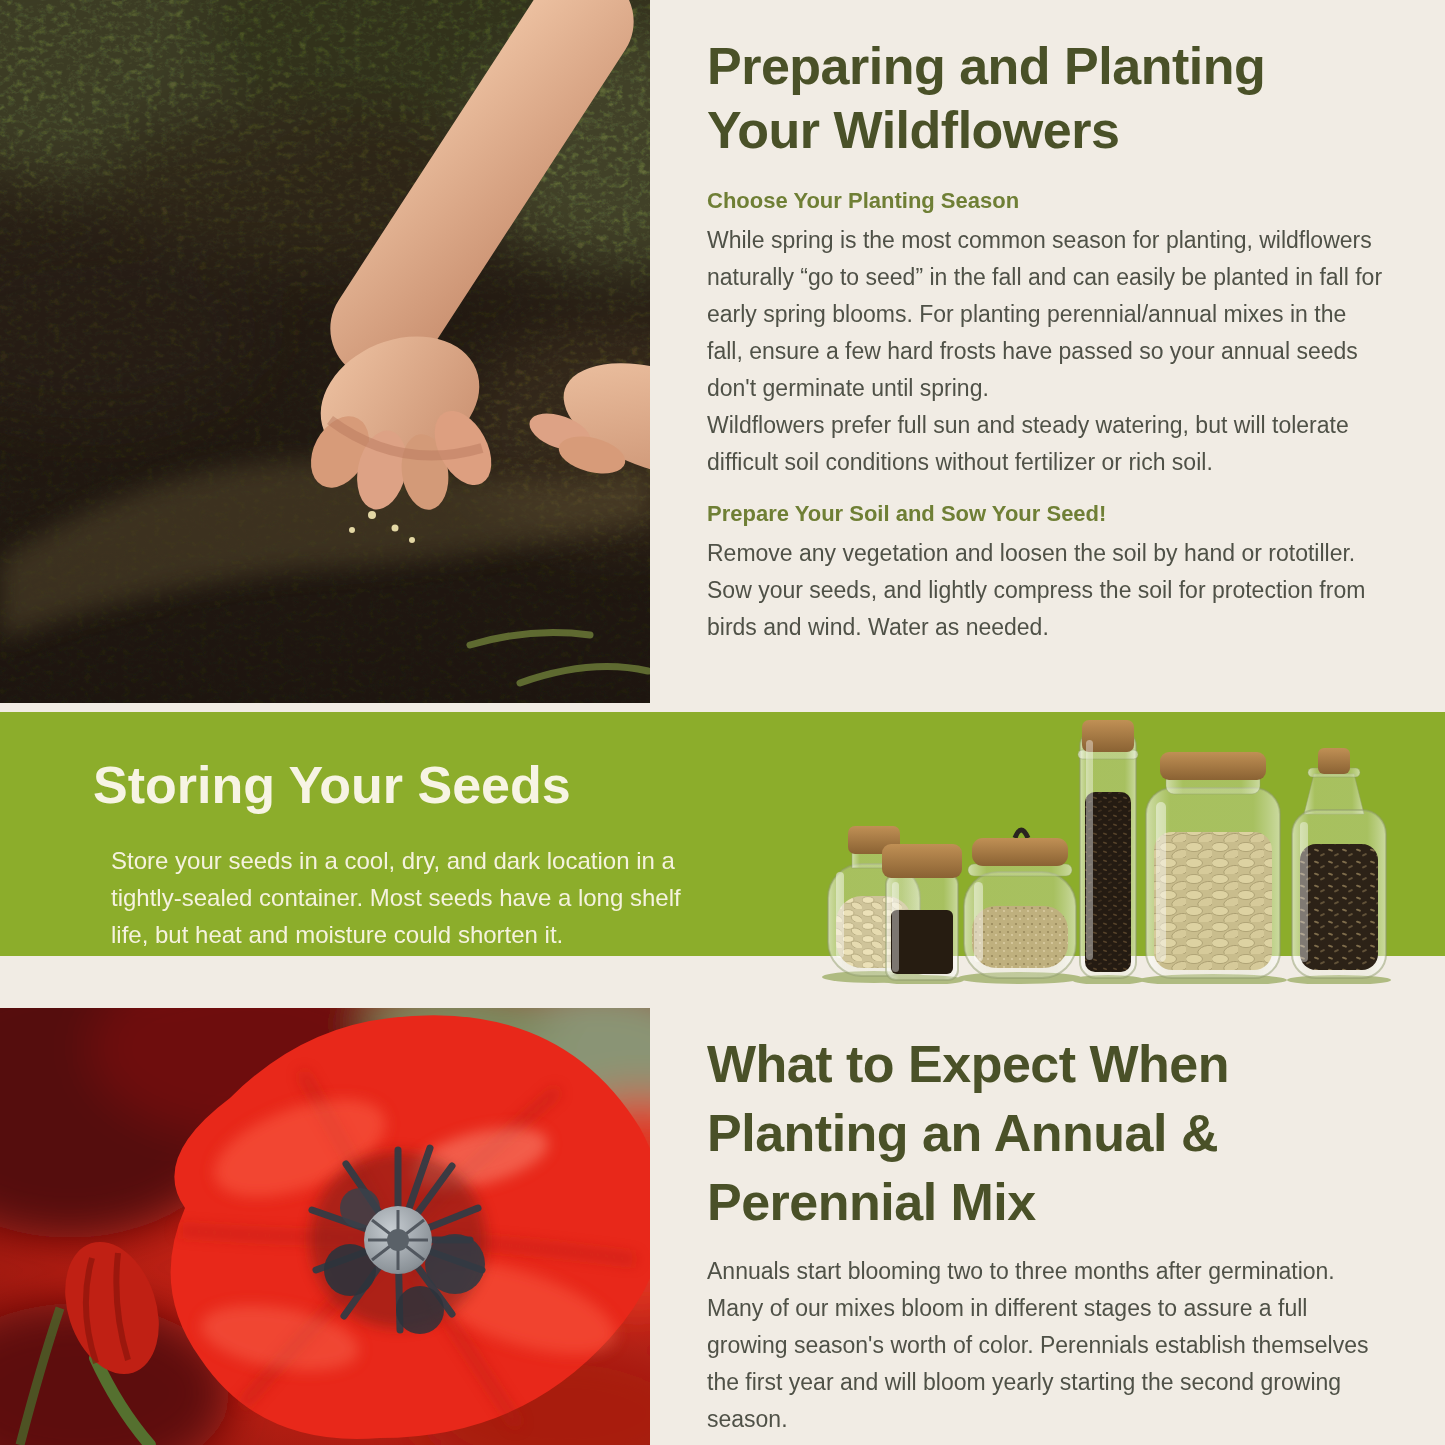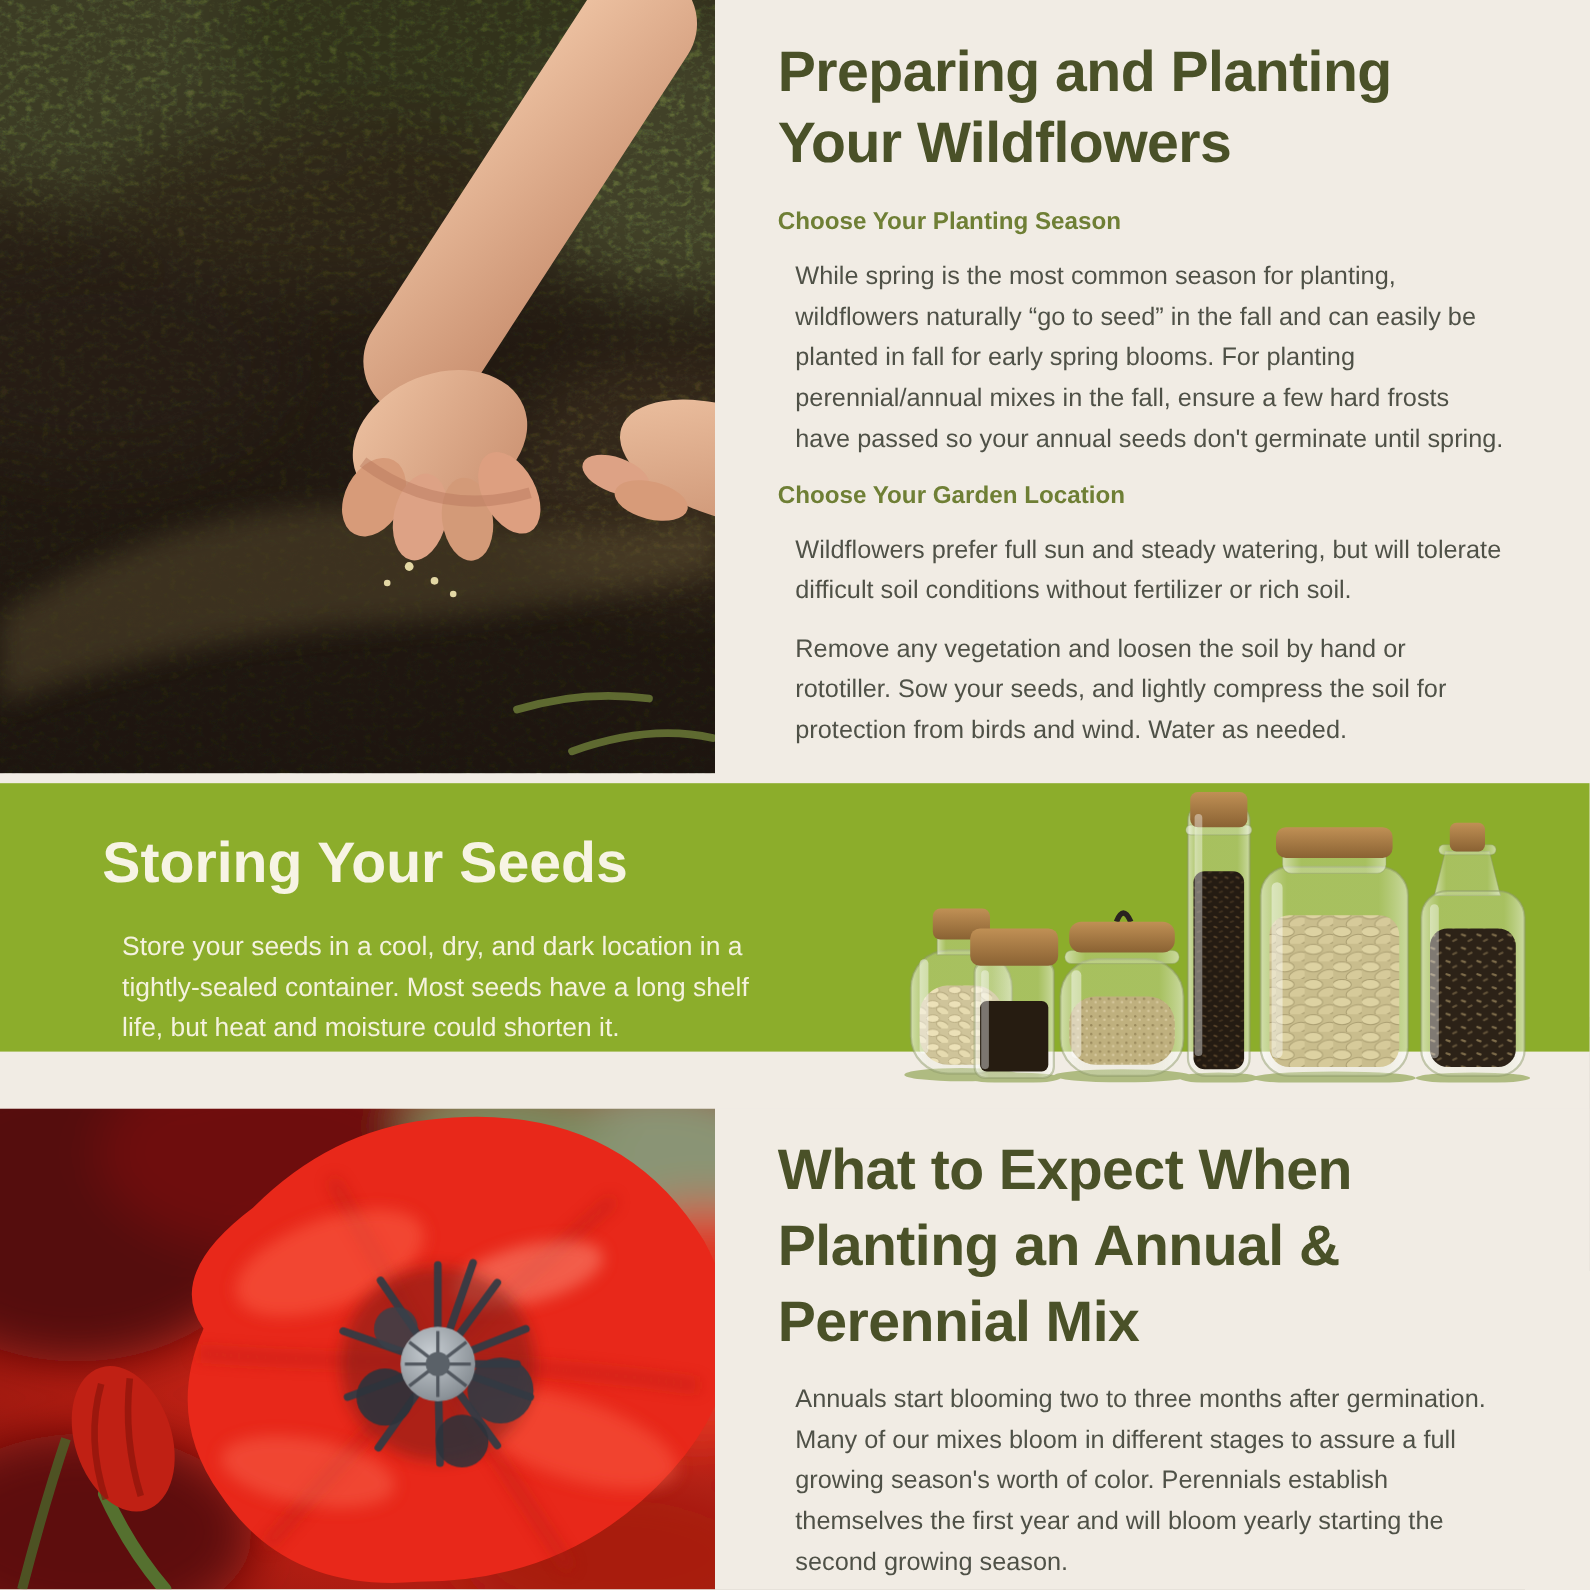--- a/index.html
+++ b/index.html
@@ -10,21 +10,21 @@
   }
   .abs{position:absolute;}
   
   .photo-soil{left:0;top:0;width:650px;height:703px;}
   .photo-poppy{left:0;top:1008px;width:650px;height:437px;}
   .photo-soil svg,.photo-poppy svg{display:block;width:100%;height:100%;}
   
   .col-top{left:650px;top:0;width:795px;height:712px;box-sizing:border-box;padding:34px 62px 0 57px;background:#F1ECE4;}
   .h1{font-size:52px;line-height:64px;font-weight:700;color:#4A5128;letter-spacing:-0.5px;max-width:660px;margin:0 0 24px 0;}
   .sub{font-size:22px;line-height:30px;font-weight:700;color:#6F7F35;margin:18px 0 6px 0;}
-  .body{font-size:23px;line-height:37px;font-weight:400;color:#4F5147;margin:16px;max-width:690px;}
+  .body{font-size:23px;line-height:37px;font-weight:400;color:#4F5147;margin:0;max-width:690px;}
   
   .band{left:0;top:712px;width:1445px;height:244px;background:#8CAD2B;}
   .band-text{position:absolute;left:93px;top:42px;width:610px;}
   .h2{font-size:52px;line-height:62px;font-weight:700;color:#F7F4E4;margin:0 0 26px 0;}
   .band-body{font-size:24px;line-height:37px;color:#F5F2DE;margin:18px;}
   .jars{position:absolute;left:822px;top:2px;width:622px;height:270px;}
   .jars svg{display:block;width:100%;height:100%;}
   
   .col-bottom{left:650px;top:1008px;width:795px;height:437px;box-sizing:border-box;padding:22px 62px 0 57px;background:#F1ECE4;}
   .h1b{font-size:52px;line-height:69px;font-weight:700;color:#4A5128;letter-spacing:-0.5px;max-width:620px;margin:0 0 16px 0;}
@@ -98,24 +98,24 @@
     </svg>
   </div>
 
   <div class="abs col-top">
     <h1 class="h1">Preparing and Planting Your Wildflowers</h1>
     <div>
       <div class="sub">Choose Your Planting Season</div>
       <p class="body">While spring is the most common season for planting, wildflowers naturally “go to seed” in the fall and can easily be planted in fall for early spring blooms. For planting perennial/annual mixes in the fall, ensure a few hard frosts have passed so your annual seeds don't germinate until spring.</p>
     </div>
     <div>
-      <div class="sub">Choose Your Garden Location</div>
       <p class="body">Wildflowers prefer full sun and steady watering, but will tolerate difficult soil conditions without fertilizer or rich soil.</p>
     </div>
     <div>
+      <div class="sub">Prepare Your Soil and Sow Your Seed!</div>
       <p class="body">Remove any vegetation and loosen the soil by hand or rototiller. Sow your seeds, and lightly compress the soil for protection from birds and wind. Water as needed.</p>
     </div>
   </div>
 
   <div class="abs band">
     <div class="band-text">
       <h2 class="h2">Storing Your Seeds</h2>
       <p class="band-body">Store your seeds in a cool, dry, and dark location in a tightly-sealed container. Most seeds have a long shelf life, but heat and moisture could shorten it.</p>
     </div>
     <div class="jars">

